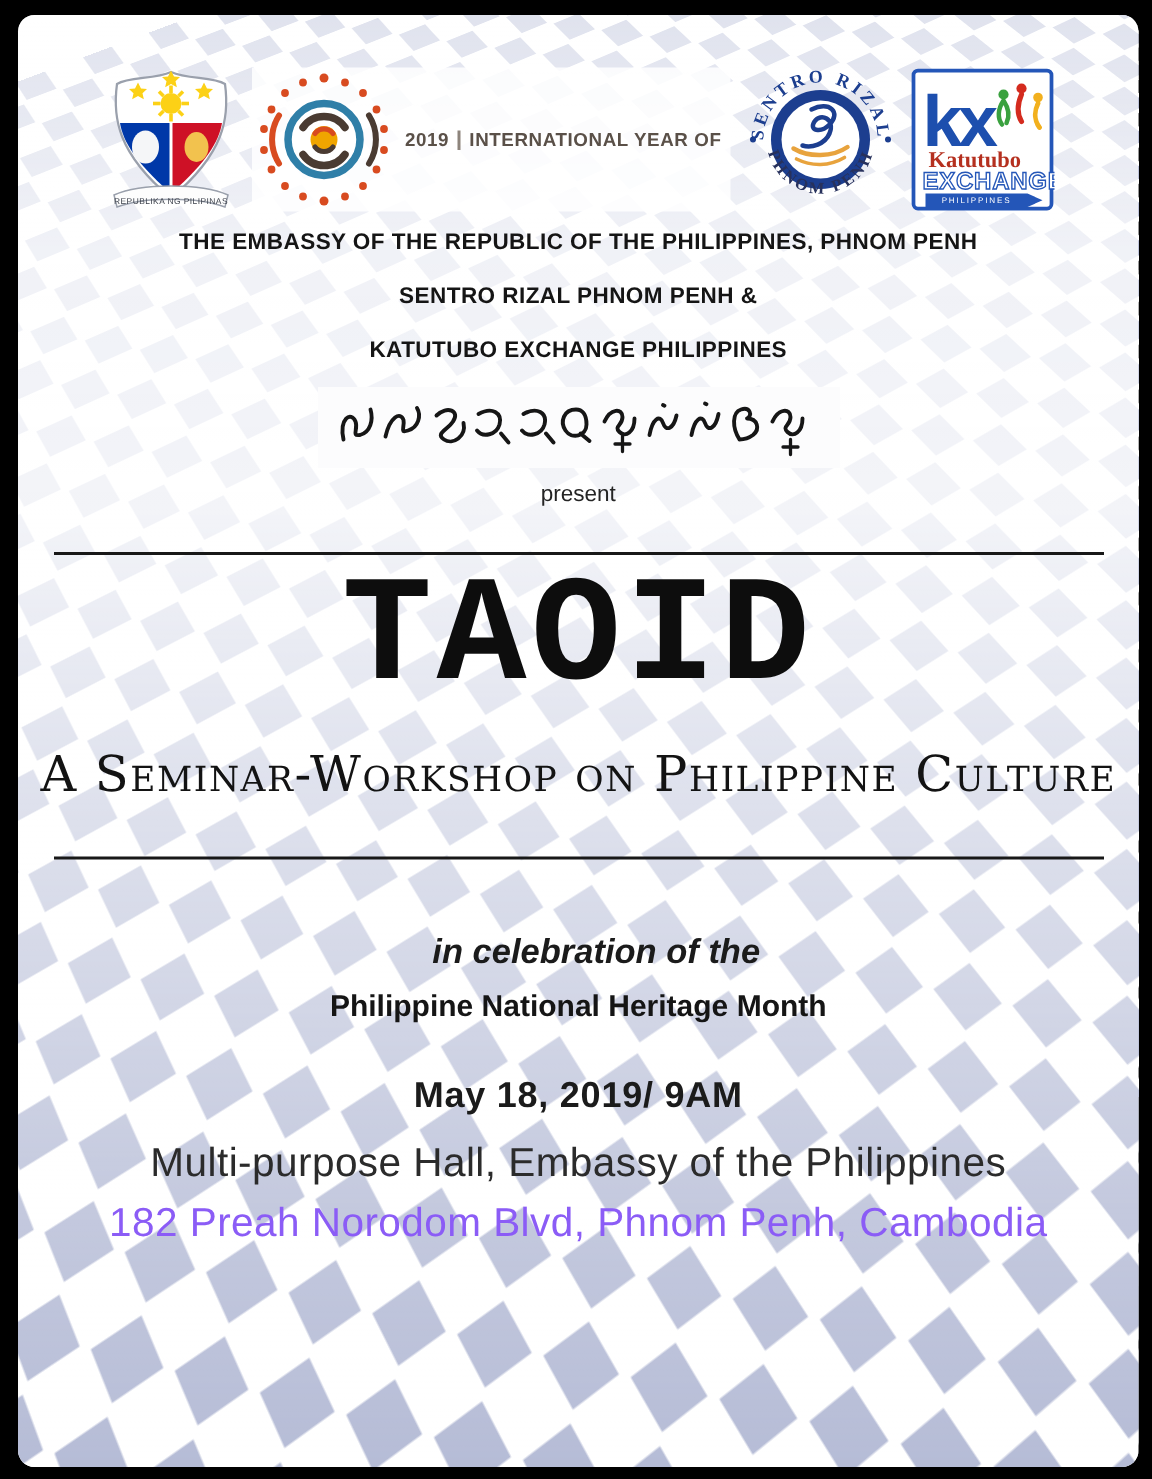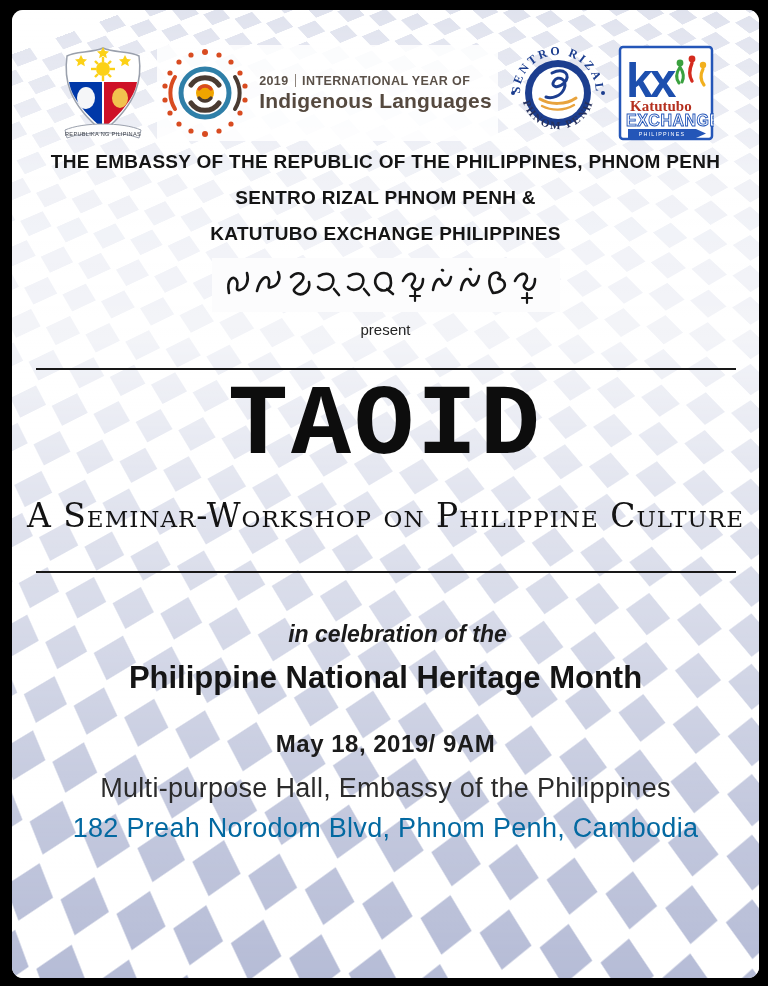--- a/index.html
+++ b/index.html
@@ -40,21 +40,21 @@
   .logo-row{
     margin-top:32px;display:flex;align-items:center;justify-content:center;gap:8px;
     height:102px;
   }
   .iyil{display:flex;align-items:center;gap:8px;background:rgba(255,255,255,0.85);padding:2px 6px 2px 2px;}
   .iyil-text{text-align:left;color:#5a5048;}
   .iyil-top{display:flex;align-items:center;gap:6px;font-weight:bold;font-size:12.5px;letter-spacing:0.4px;}
   .iyil-div{width:1.5px;height:13px;background:#8d847c;}
   .iyil-bottom{font-weight:bold;font-size:21px;letter-spacing:0.2px;margin-top:1px;color:#55493f;}
 
-  .hdr{font-weight:bold;font-size:19px;line-height:36px;letter-spacing:0.3px;color:#151515;}
+  .hdr{font-weight:bold;font-size:15px;line-height:36px;letter-spacing:0.3px;color:#151515;}
   .hdr:first-of-type{margin-top:10px;}
 
   .baybayin-box{
     width:348px;height:54px;margin:6px auto 0;background:rgba(252,252,253,0.96);
     display:flex;align-items:center;justify-content:center;
   }
   .present{font-size:15px;margin-top:9px;color:#242424;font-family:"Liberation Sans",sans-serif;}
 
   .rule{width:700px;border:none;border-top:2.5px solid #181818;margin:30px auto 0;}
 
@@ -62,25 +62,25 @@
     margin:4px 0 0;font-family:Liberation Mono, monospace;font-weight:bold;
     font-size:100px;line-height:1.06;letter-spacing:3px;color:#0d0d0d;
   }
   .subtitle{
     font-family:"DejaVu Serif",serif;font-weight:normal;font-variant:small-caps;
     font-size:33px;letter-spacing:1px;color:#131313;margin-top:16px;
   }
   .rule2{margin-top:36px;}
 
   .celeb1{font-style:italic;font-weight:bold;font-size:23px;margin-top:48px;color:#1b1b1b;padding-left:24px;}
-  .celeb2{font-weight:bold;font-size:31px;margin-top:12px;color:#151515;}
+  .celeb2{font-weight:bold;font-size:20px;margin-top:12px;color:#151515;}
 
   .date{font-weight:bold;font-size:24px;margin-top:34px;color:#1b1b1b;letter-spacing:0.5px;}
   .venue{font-size:27px;margin-top:15px;color:#2b2b2b;letter-spacing:0.3px;}
-  .address{font-size:27px;margin-top:9px;color:#0369a1;letter-spacing:0.3px;}
+  .address{font-size:27px;margin-top:9px;color:#8b5cf6;letter-spacing:0.3px;}
 
   svg text{font-family:"Liberation Sans",sans-serif;}
   svg .serif{font-family:"Liberation Serif",serif;}
 </style>
 </head>
 <body>
 
 <div class="frame">
   <div class="inner">
     <div class="weave"></div>
@@ -146,21 +146,20 @@
             <circle cx="46" cy="46" r="9" fill="#f0a500"></circle>
             <path d="M40 42 A7.5 7.5 0 0 1 52 42" fill="none" stroke="#d84b20" stroke-width="3.4" stroke-linecap="round"></path>
             <path d="M40 51 A7.5 7.5 0 0 0 52 51" fill="none" stroke="#4a3b32" stroke-width="3.4" stroke-linecap="round"></path>
           </svg>
           <div class="iyil-text">
             <div class="iyil-top">
               <span>2019</span>
               <span class="iyil-div"></span>
               <span>INTERNATIONAL YEAR OF</span>
             </div>
-            <div class="iyil-bottom">Indigenous Languages</div>
           </div>
         </div>
 
         <svg width="104" height="104" viewBox="0 0 104 104">
           <defs>
             <path id="srTop" d="M14 52 A38 38 0 0 1 90 52"></path>
             <path id="srBot" d="M16 52 A36 36 0 0 0 88 52"></path>
           </defs>
           <circle cx="52" cy="52" r="33" fill="#1c3e8f"></circle>
           <circle cx="52" cy="52" r="26" fill="#ffffff"></circle>

